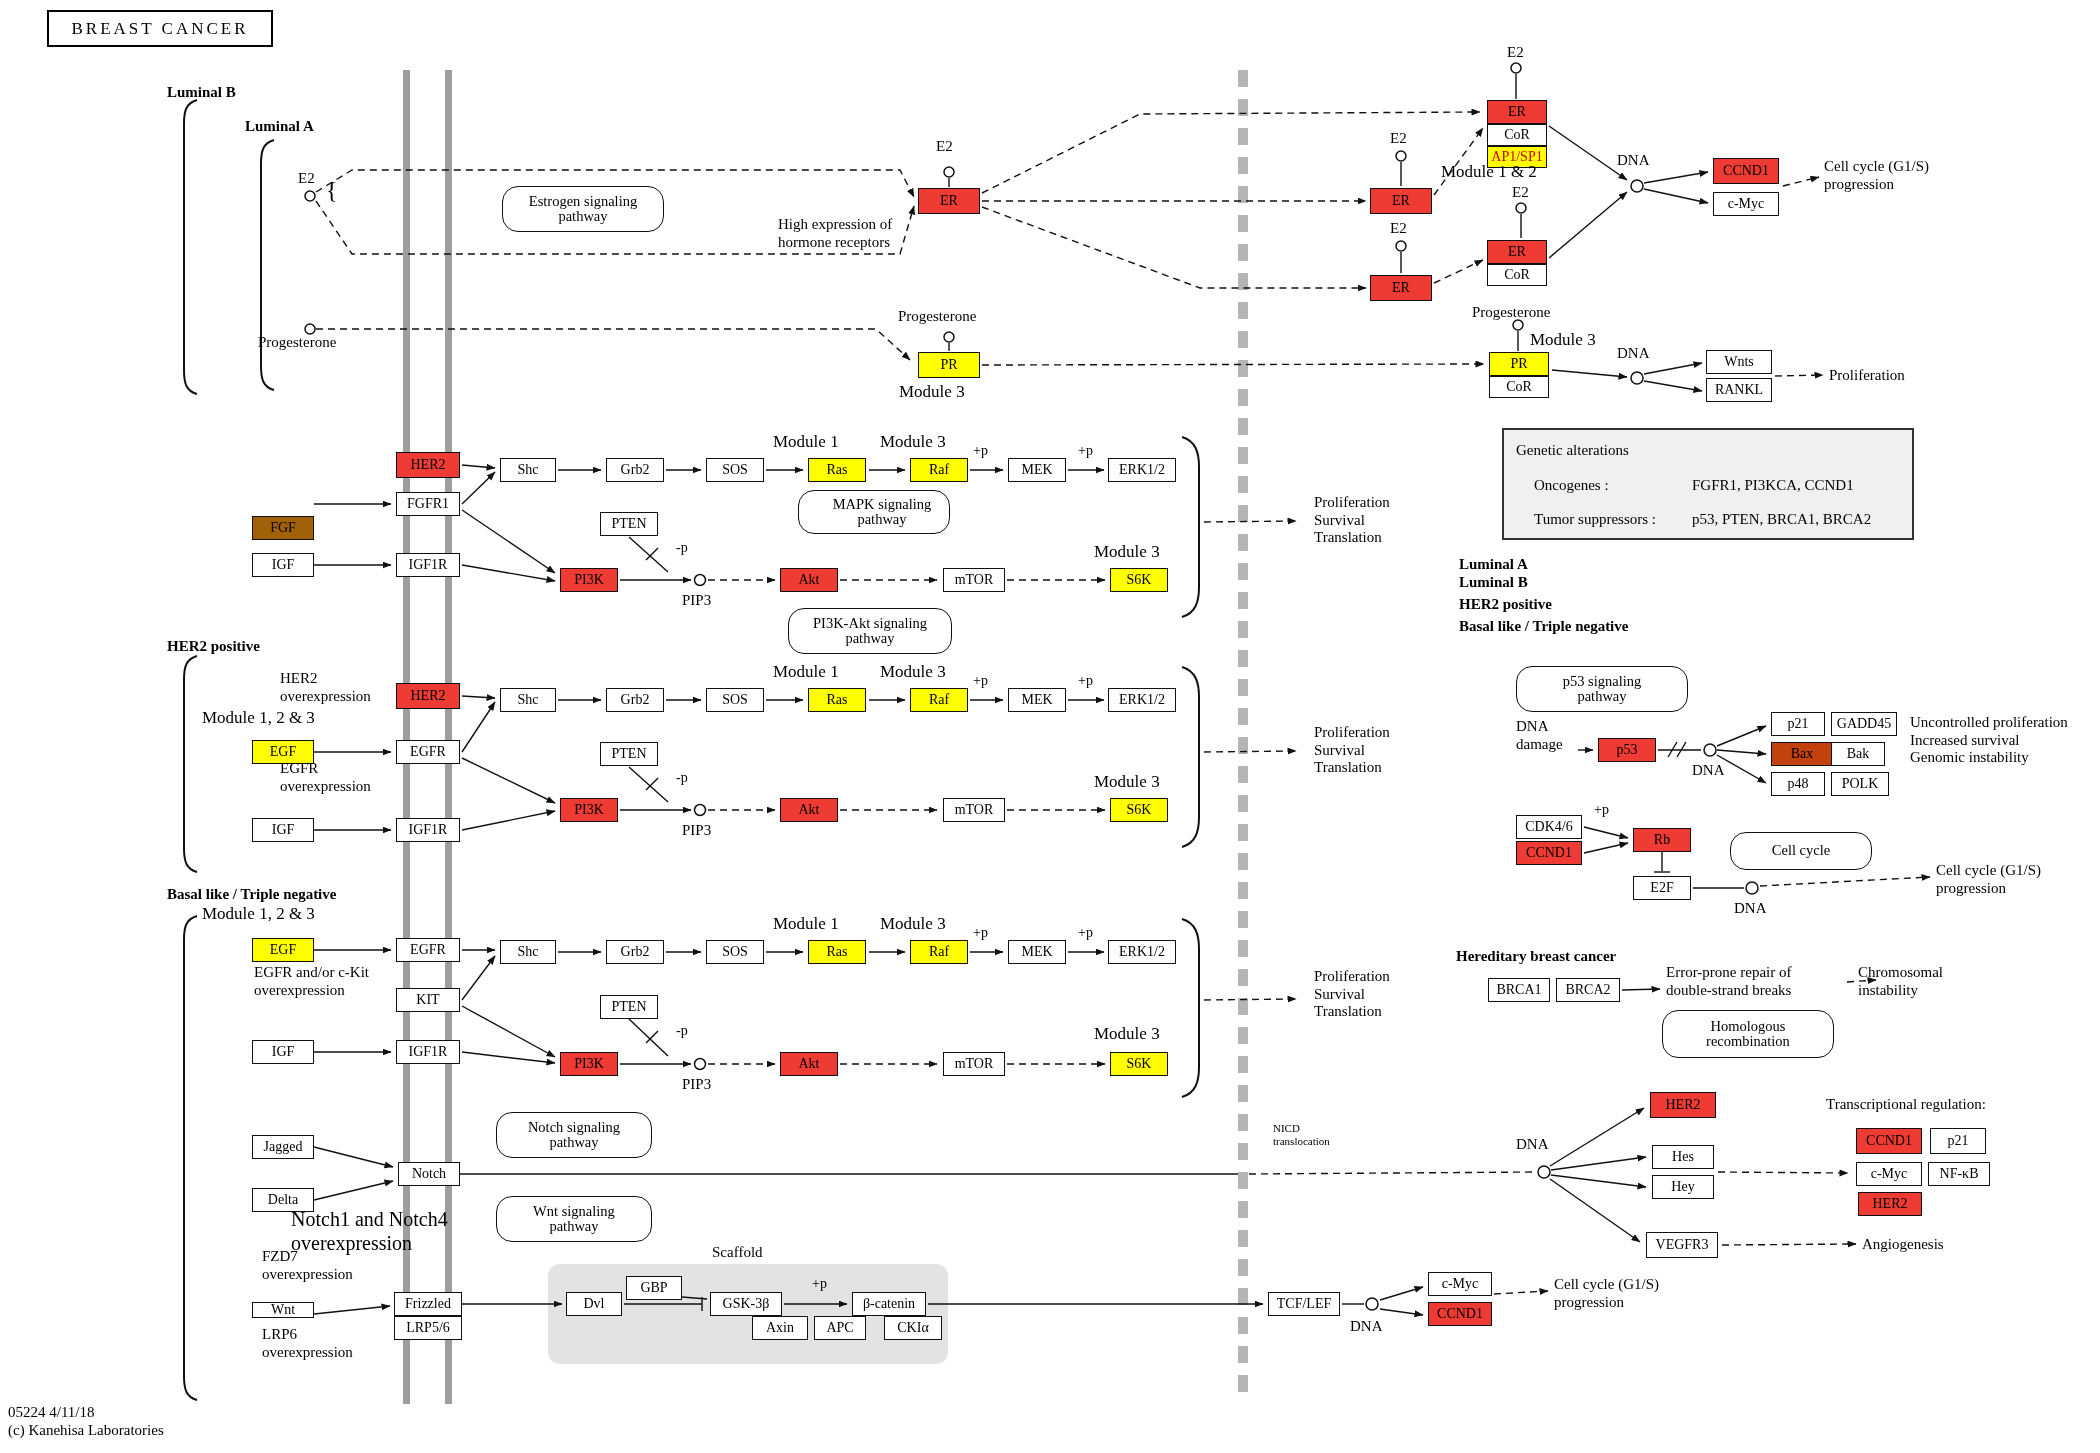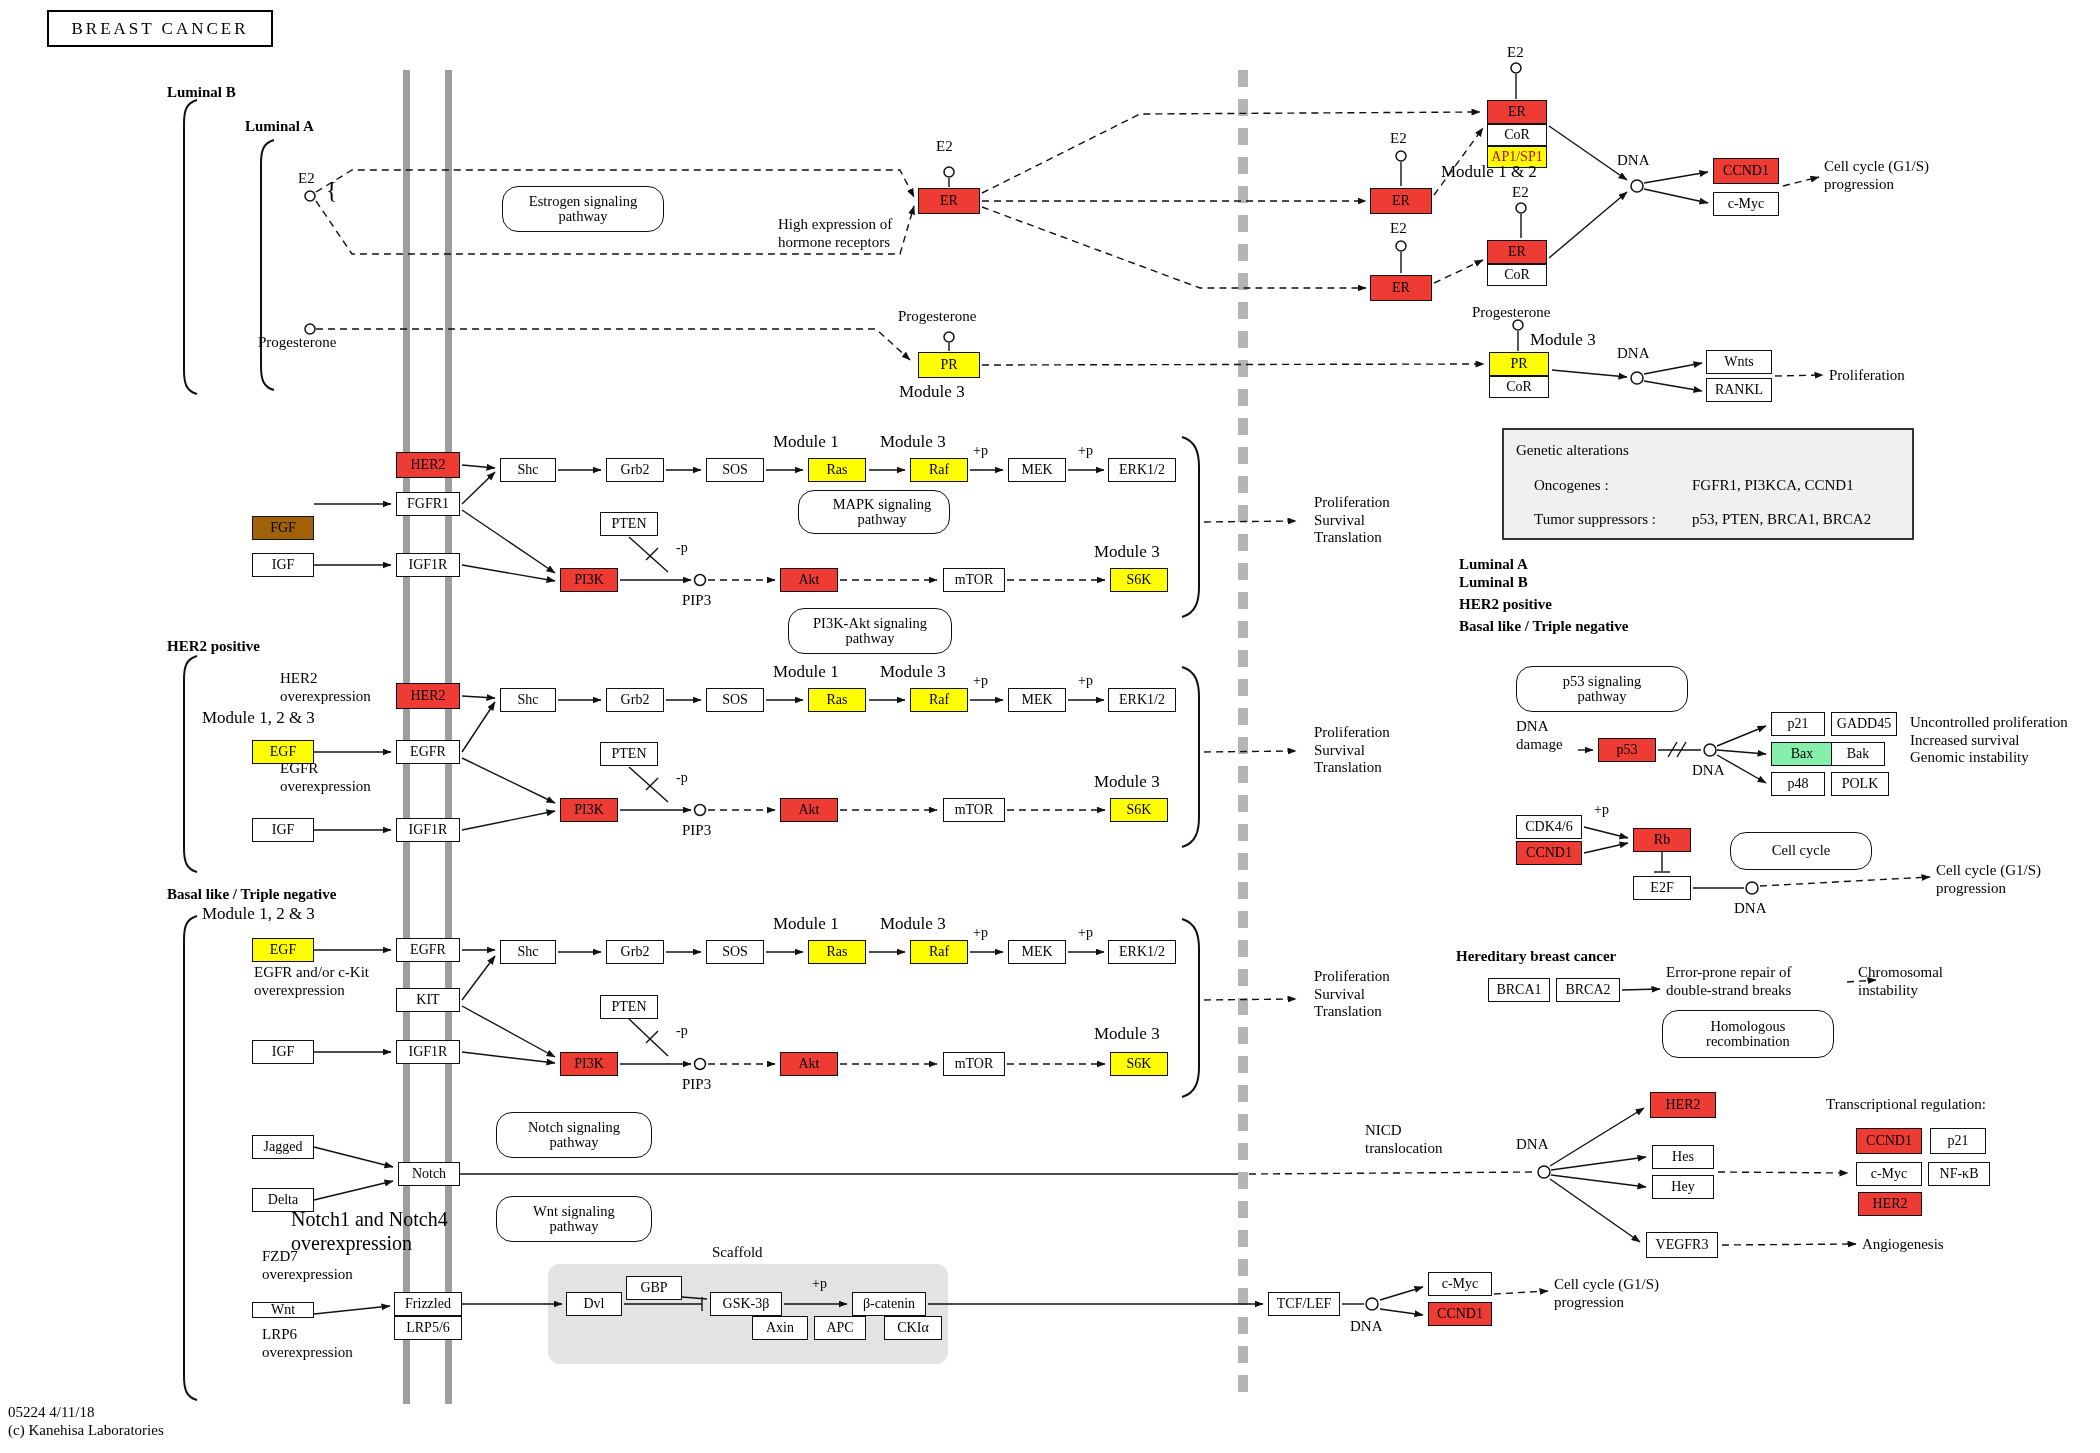--- a/index.html
+++ b/index.html
@@ -302,21 +302,21 @@
     <div class="node box" style="left: 814px; top: 1316px; width: 52px; height: 24px; background: rgb(255, 255, 255);">APC</div>
     <div class="node box" style="left: 884px; top: 1316px; width: 58px; height: 24px; background: rgb(255, 255, 255);">CKIα</div>
     <div class="node box" style="left: 1268px; top: 1292px; width: 72px; height: 24px; background: rgb(255, 255, 255);">TCF/LEF</div>
     <div class="node box" style="left: 1428px; top: 1272px; width: 64px; height: 24px; background: rgb(255, 255, 255);">c-Myc</div>
     <div class="node red" style="left: 1428px; top: 1302px; width: 64px; height: 24px; background: rgb(238, 59, 51);">CCND1</div>
     <div class="node oval" style="left: 1516px; top: 666px; width: 172px; height: 46px; background: rgb(255, 255, 255);">p53 signaling
 pathway</div>
     <div class="node red" style="left: 1598px; top: 738px; width: 58px; height: 24px; background: rgb(238, 59, 51);">p53</div>
     <div class="node box" style="left: 1771px; top: 712px; width: 54px; height: 24px; background: rgb(255, 255, 255);">p21</div>
     <div class="node box" style="left: 1831px; top: 712px; width: 66px; height: 24px; background: rgb(255, 255, 255);">GADD45</div>
-    <div class="node box" style="left: 1771px; top: 742px; width: 62px; height: 24px; background: #86efac;">Bax</div>
+    <div class="node box" style="left: 1771px; top: 742px; width: 62px; height: 24px; background: #c2410c;">Bax</div>
     <div class="node box" style="left: 1831px; top: 742px; width: 54px; height: 24px; background: rgb(255, 255, 255);">Bak</div>
     <div class="node box" style="left: 1771px; top: 772px; width: 54px; height: 24px; background: rgb(255, 255, 255);">p48</div>
     <div class="node box" style="left: 1831px; top: 772px; width: 58px; height: 24px; background: rgb(255, 255, 255);">POLK</div>
     <div class="node box" style="left: 1516px; top: 815px; width: 66px; height: 24px; background: rgb(255, 255, 255);">CDK4/6</div>
     <div class="node red" style="left: 1516px; top: 841px; width: 66px; height: 24px; background: rgb(238, 59, 51);">CCND1</div>
     <div class="node red" style="left: 1633px; top: 828px; width: 58px; height: 24px; background: rgb(238, 59, 51);">Rb</div>
     <div class="node oval" style="left: 1730px; top: 832px; width: 142px; height: 38px; background: rgb(255, 255, 255);">Cell cycle</div>
     <div class="node box" style="left: 1633px; top: 876px; width: 58px; height: 24px; background: rgb(255, 255, 255);">E2F</div>
     <div class="node box" style="left: 1488px; top: 978px; width: 62px; height: 24px; background: rgb(255, 255, 255);">BRCA1</div>
     <div class="node box" style="left: 1556px; top: 978px; width: 64px; height: 24px; background: rgb(255, 255, 255);">BRCA2</div>
@@ -394,21 +394,21 @@
 Survival
 Translation</div>
     <div class="lbl" style="left: 262px; top: 1208px; font-size: 20px; margin-left: 29px;">Notch1 and Notch4
 overexpression</div>
     <div class="lbl" style="left: 262px; top: 1248px; font-size: 15px;">FZD7
 overexpression</div>
     <div class="lbl" style="left: 262px; top: 1326px; font-size: 15px;">LRP6
 overexpression</div>
     <div class="lbl" style="left: 712px; top: 1244px; font-size: 15px;">Scaffold</div>
     <div class="lbl" style="left: 812px; top: 1276px; font-size: 14px;">+p</div>
-    <div class="lbl" style="left: 1365px; top: 1122px; font-size: 15px;">NICD
+    <div class="lbl" style="left: 1273px; top: 1122px; font-size: 11px;">NICD
 translocation</div>
     <div class="lbl" style="left: 1516px; top: 1136px; font-size: 15px;">DNA</div>
     <div class="lbl" style="left: 1826px; top: 1096px; font-size: 15px;">Transcriptional regulation:</div>
     <div class="lbl" style="left: 1862px; top: 1236px; font-size: 15px;">Angiogenesis</div>
     <div class="lbl" style="left: 1350px; top: 1318px; font-size: 15px;">DNA</div>
     <div class="lbl" style="left: 1554px; top: 1276px; font-size: 15px;">Cell cycle (G1/S)
 progression</div>
     <div class="lbl" style="left: 1516px; top: 718px; font-size: 15px;">DNA
 damage</div>
     <div class="lbl" style="left: 1692px; top: 762px; font-size: 15px;">DNA</div>

